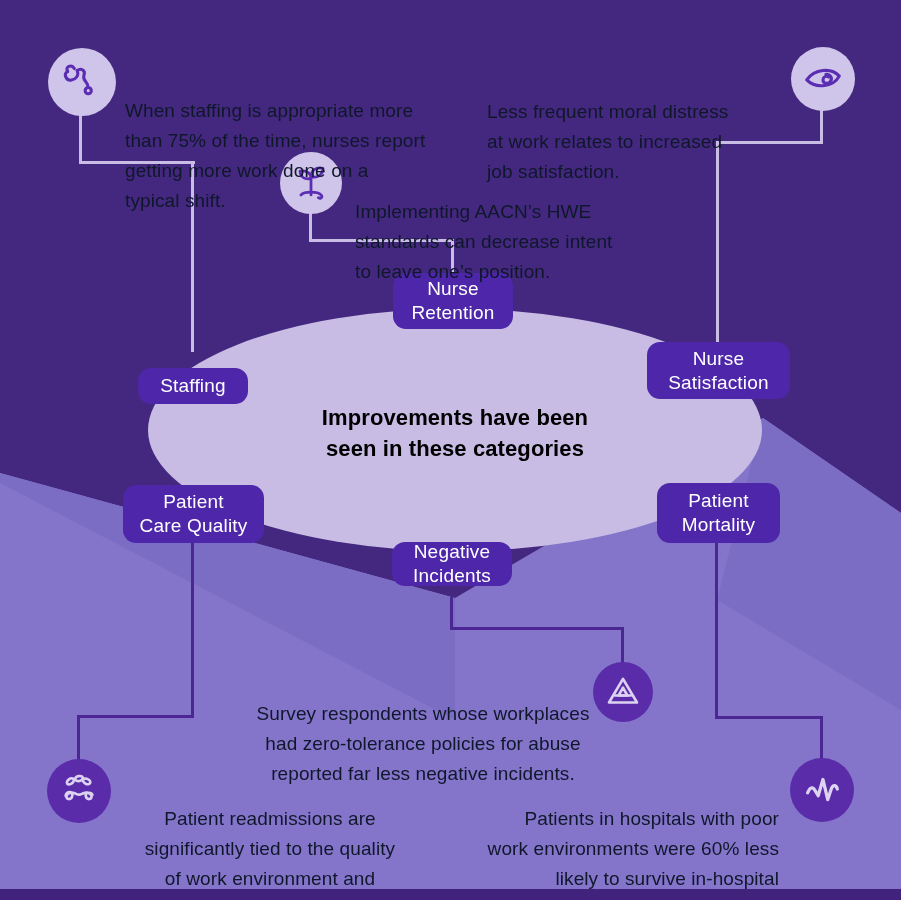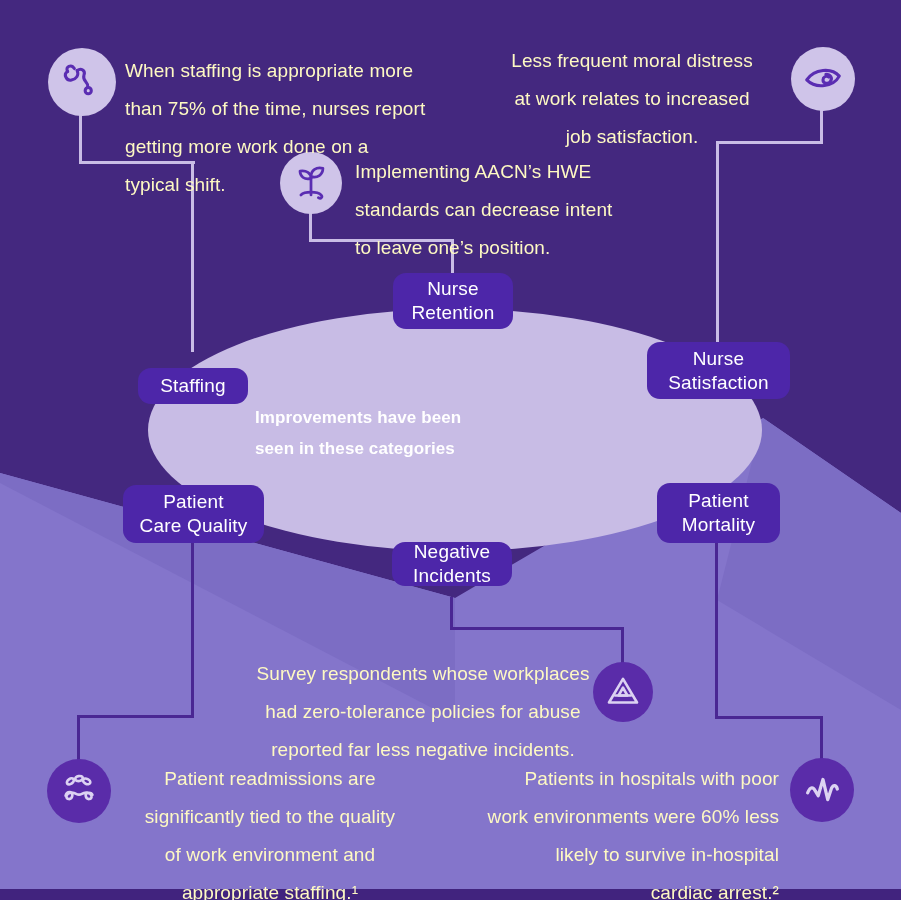--- a/index.html
+++ b/index.html
@@ -21,31 +21,31 @@
     background:#7C6DC4;
     clip-path:polygon(763px 418px,901px 513px,901px 710px,717px 600px);
   }
   .bg-footer{position:absolute;left:0;top:889px;width:901px;height:11px;background:#41237E;}
   .ellipse{
     position:absolute;left:148px;top:309px;width:614px;height:242px;
     background:#C8BCE5;border-radius:50%;
   }
   .headline{
     position:absolute;left:255px;top:402px;width:400px;
-    color:#ffffff;font-size:17px;font-weight:bold;
+    text-align:center;color:#000000;font-size:22px;font-weight:bold;
     line-height:31px;white-space:pre-line;letter-spacing:.1px;
   }
   .badge{
     position:absolute;background:#4D26A9;border-radius:13px;color:#FFFFFF;
     display:flex;align-items:center;justify-content:center;text-align:center;
     font-size:19px;line-height:24px;white-space:pre-line;letter-spacing:.2px;
   }
   .callout{
-    position:absolute;color:#fef9c3;font-size:19px;line-height:38px;
-    white-space:pre-line;letter-spacing:.1px;
+    position:absolute;color:#0f172a;font-size:19px;line-height:30px;
+    white-space:pre-line;letter-spacing:.1px;margin-top:44px;
   }
   .line{position:absolute;}
   .line.light{background:#C9BDE5;}
   .line.dark{background:#4A2793;}
   .icircle{
     position:absolute;border-radius:50%;
     display:flex;align-items:center;justify-content:center;
   }
   .icircle.light{background:#CFC4E9;}
   .icircle.dark{background:#5A2CA9;}
@@ -138,21 +138,21 @@
   <div class="icircle dark" style="left:790px;top:758px;width:64px;height:64px">
     <svg width="46" height="46" viewBox="0 0 48 48" fill="none" stroke="#DCD2F2" stroke-width="3.4" stroke-linecap="round" stroke-linejoin="round">
       <path d="M9 27 C12 20 15 21 17 25 L20 30 L25 13 L30 34 L34 22 C36 18 39 19 40 23"></path>
     </svg>
   </div>
 
   <div class="callout" style="left:125px;top:52px;width:310px;text-align:left">When staffing is appropriate more
 than 75% of the time, nurses report
 getting more work done on a
 typical shift.</div>
-  <div class="callout" style="right:124px;top:42px;width:290px;text-align:center">Less frequent moral distress
+  <div class="callout" style="right:124px;top:53px;width:290px;text-align:left">Less frequent moral distress
 at work relates to increased
 job satisfaction.</div>
   <div class="callout" style="left:355px;top:153px;width:290px;text-align:left">Implementing AACN’s HWE
 standards can decrease intent
 to leave one’s position.</div>
   <div class="callout" style="left:253px;top:655px;width:340px;text-align:center">Survey respondents whose workplaces
 had zero-tolerance policies for abuse
 reported far less negative incidents.</div>
   <div class="callout" style="left:125px;top:760px;width:290px;text-align:center">Patient readmissions are
 significantly tied to the quality

